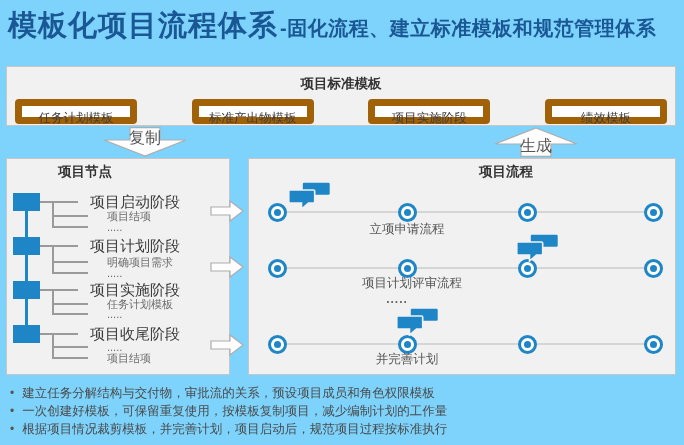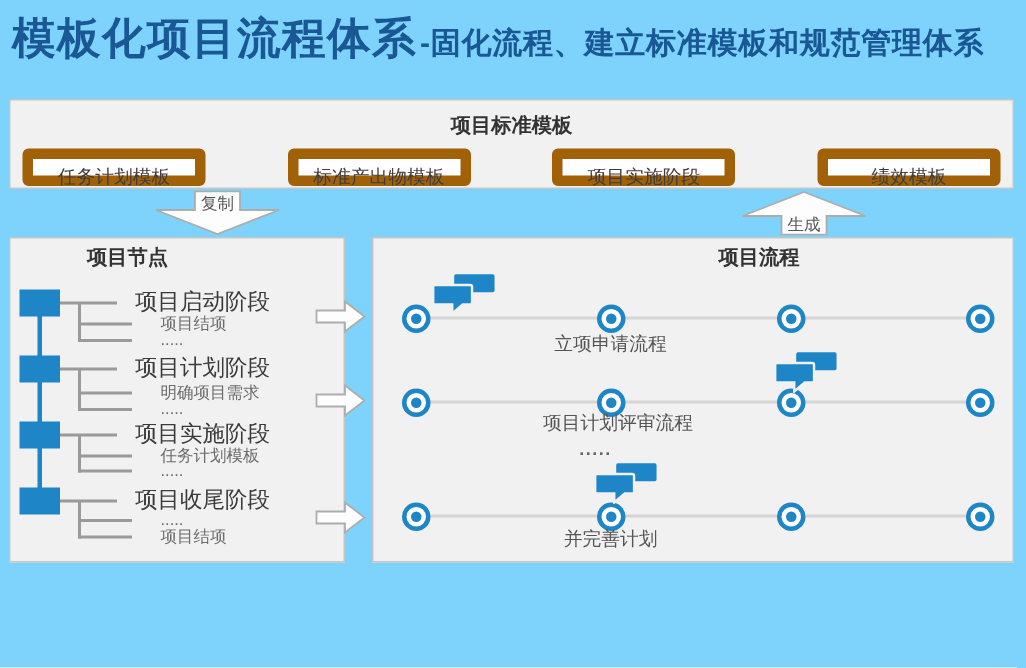--- a/index.html
+++ b/index.html
@@ -17,21 +17,21 @@
   .panel-header{font-size:13.5px;font-weight:bold;color:#333;text-align:center;}
   .top-panel .panel-header{margin-top:8px;}
   .template-row{display:flex;justify-content:space-between;padding:0 8px;margin-top:6px;}
   .template-box{
     width:122px;height:25px;line-height:25px;background:#fff;border:7px solid #a16207;
     border-radius:4px;text-align:center;font-size:12.5px;color:#3d3d3d;box-sizing:border-box;
   }
   
   .block-arrow{position:absolute;width:84px;height:30px;}
   .block-arrow svg{position:absolute;left:0;top:0;}
-  .arrow-label{position:absolute;width:100%;text-align:center;font-size:11px;color:#555;}
+  .arrow-label{position:absolute;width:100%;text-align:center;font-size:16px;color:#555;}
   .arrow-label.down{top:1px;}
   .arrow-label.up{bottom:0px;}
   
   .left-panel{left:6px;top:158px;width:224px;height:217px;}
   .nodes-header{position:absolute;left:58px;top:163px;font-size:13.5px;font-weight:bold;color:#333;}
   .blue-vline{position:absolute;left:25px;top:202px;width:3px;height:132px;background:#1E86C6;}
   .sq{position:absolute;left:13px;width:27px;height:18px;background:#1E86C6;}
   .gline-h{position:absolute;height:2px;background:#9a9a9a;}
   .gline-v{position:absolute;width:2px;background:#9a9a9a;}
   .stage-title{position:absolute;left:90px;height:18px;line-height:18px;font-size:15px;color:#3a3a3a;font-weight:500;white-space:nowrap;}
@@ -155,32 +155,43 @@
   <svg class="flow-icon" style="left:288px;top:182px;" viewBox="0 0 44 28">
     <path d="M16,0.8 h24.5 a1.2,1.2 0 0 1 1.2,1.2 v9.6 a1.2,1.2 0 0 1 -1.2,1.2 h-13 l-7,6 v-6 h-4.5 a1.2,1.2 0 0 1 -1.2,-1.2 v-9.6 a1.2,1.2 0 0 1 1.2,-1.2 z" fill="#1E86C6"></path>
     <path d="M2,8 h23.5 a1.2,1.2 0 0 1 1.2,1.2 v10.6 a1.2,1.2 0 0 1 -1.2,1.2 h-5 l-7,6 v-6 h-11.5 a1.2,1.2 0 0 1 -1.2,-1.2 v-10.6 a1.2,1.2 0 0 1 1.2,-1.2 z" fill="#1E86C6" stroke="#f1f1f1" stroke-width="1.6"></path>
   </svg>
 
   <div class="flow-line" style="top:267px;"></div>
   <div class="node" style="left:268px;top:259px;"></div>
   <div class="node" style="left:398px;top:259px;"></div>
   <div class="node" style="left:518px;top:259px;"></div>
   <div class="node" style="left:644px;top:259px;"></div>
-  <div class="flow-label" style="left:412px;top:275px;font-family:Liberation Mono, monospace;">项目计划评审流程</div>
+  <div class="flow-label" style="left:412px;top:275px;">项目计划评审流程</div>
   <div class="flow-ellipsis" style="left:397px;top:292px;">.....</div>
   <svg class="flow-icon" style="left:516px;top:234px;" viewBox="0 0 44 28">
     <path d="M16,0.8 h24.5 a1.2,1.2 0 0 1 1.2,1.2 v9.6 a1.2,1.2 0 0 1 -1.2,1.2 h-13 l-7,6 v-6 h-4.5 a1.2,1.2 0 0 1 -1.2,-1.2 v-9.6 a1.2,1.2 0 0 1 1.2,-1.2 z" fill="#1E86C6"></path>
     <path d="M2,8 h23.5 a1.2,1.2 0 0 1 1.2,1.2 v10.6 a1.2,1.2 0 0 1 -1.2,1.2 h-5 l-7,6 v-6 h-11.5 a1.2,1.2 0 0 1 -1.2,-1.2 v-10.6 a1.2,1.2 0 0 1 1.2,-1.2 z" fill="#1E86C6" stroke="#f1f1f1" stroke-width="1.6"></path>
   </svg>
 
   <div class="flow-line" style="top:343px;"></div>
   <div class="node" style="left:268px;top:335px;"></div>
   <div class="node" style="left:398px;top:335px;"></div>
   <div class="node" style="left:518px;top:335px;"></div>
   <div class="node" style="left:644px;top:335px;"></div>
   <div class="flow-label" style="left:407px;top:351px;">并完善计划</div>
   <svg class="flow-icon" style="left:396px;top:308px;" viewBox="0 0 44 28">
     <path d="M16,0.8 h24.5 a1.2,1.2 0 0 1 1.2,1.2 v9.6 a1.2,1.2 0 0 1 -1.2,1.2 h-13 l-7,6 v-6 h-4.5 a1.2,1.2 0 0 1 -1.2,-1.2 v-9.6 a1.2,1.2 0 0 1 1.2,-1.2 z" fill="#1E86C6"></path>
     <path d="M2,8 h23.5 a1.2,1.2 0 0 1 1.2,1.2 v10.6 a1.2,1.2 0 0 1 -1.2,1.2 h-5 l-7,6 v-6 h-11.5 a1.2,1.2 0 0 1 -1.2,-1.2 v-10.6 a1.2,1.2 0 0 1 1.2,-1.2 z" fill="#1E86C6" stroke="#f1f1f1" stroke-width="1.6"></path>
   </svg>
 
+  <div class="bullets">
+    <div class="bullet-row">
+        <span class="bullet-text">建立任务分解结构与交付物，审批流的关系，预设项目成员和角色权限模板</span>
+      </div>
+    <div class="bullet-row">
+        <span class="bullet-text">一次创建好模板，可保留重复使用，按模板复制项目，减少编制计划的工作量</span>
+      </div>
+    <div class="bullet-row">
+        <span class="bullet-text">根据项目情况裁剪模板，并完善计划，项目启动后，规范项目过程按标准执行</span>
+      </div>
+  </div>
 
 </div>
 
 </body></html>

